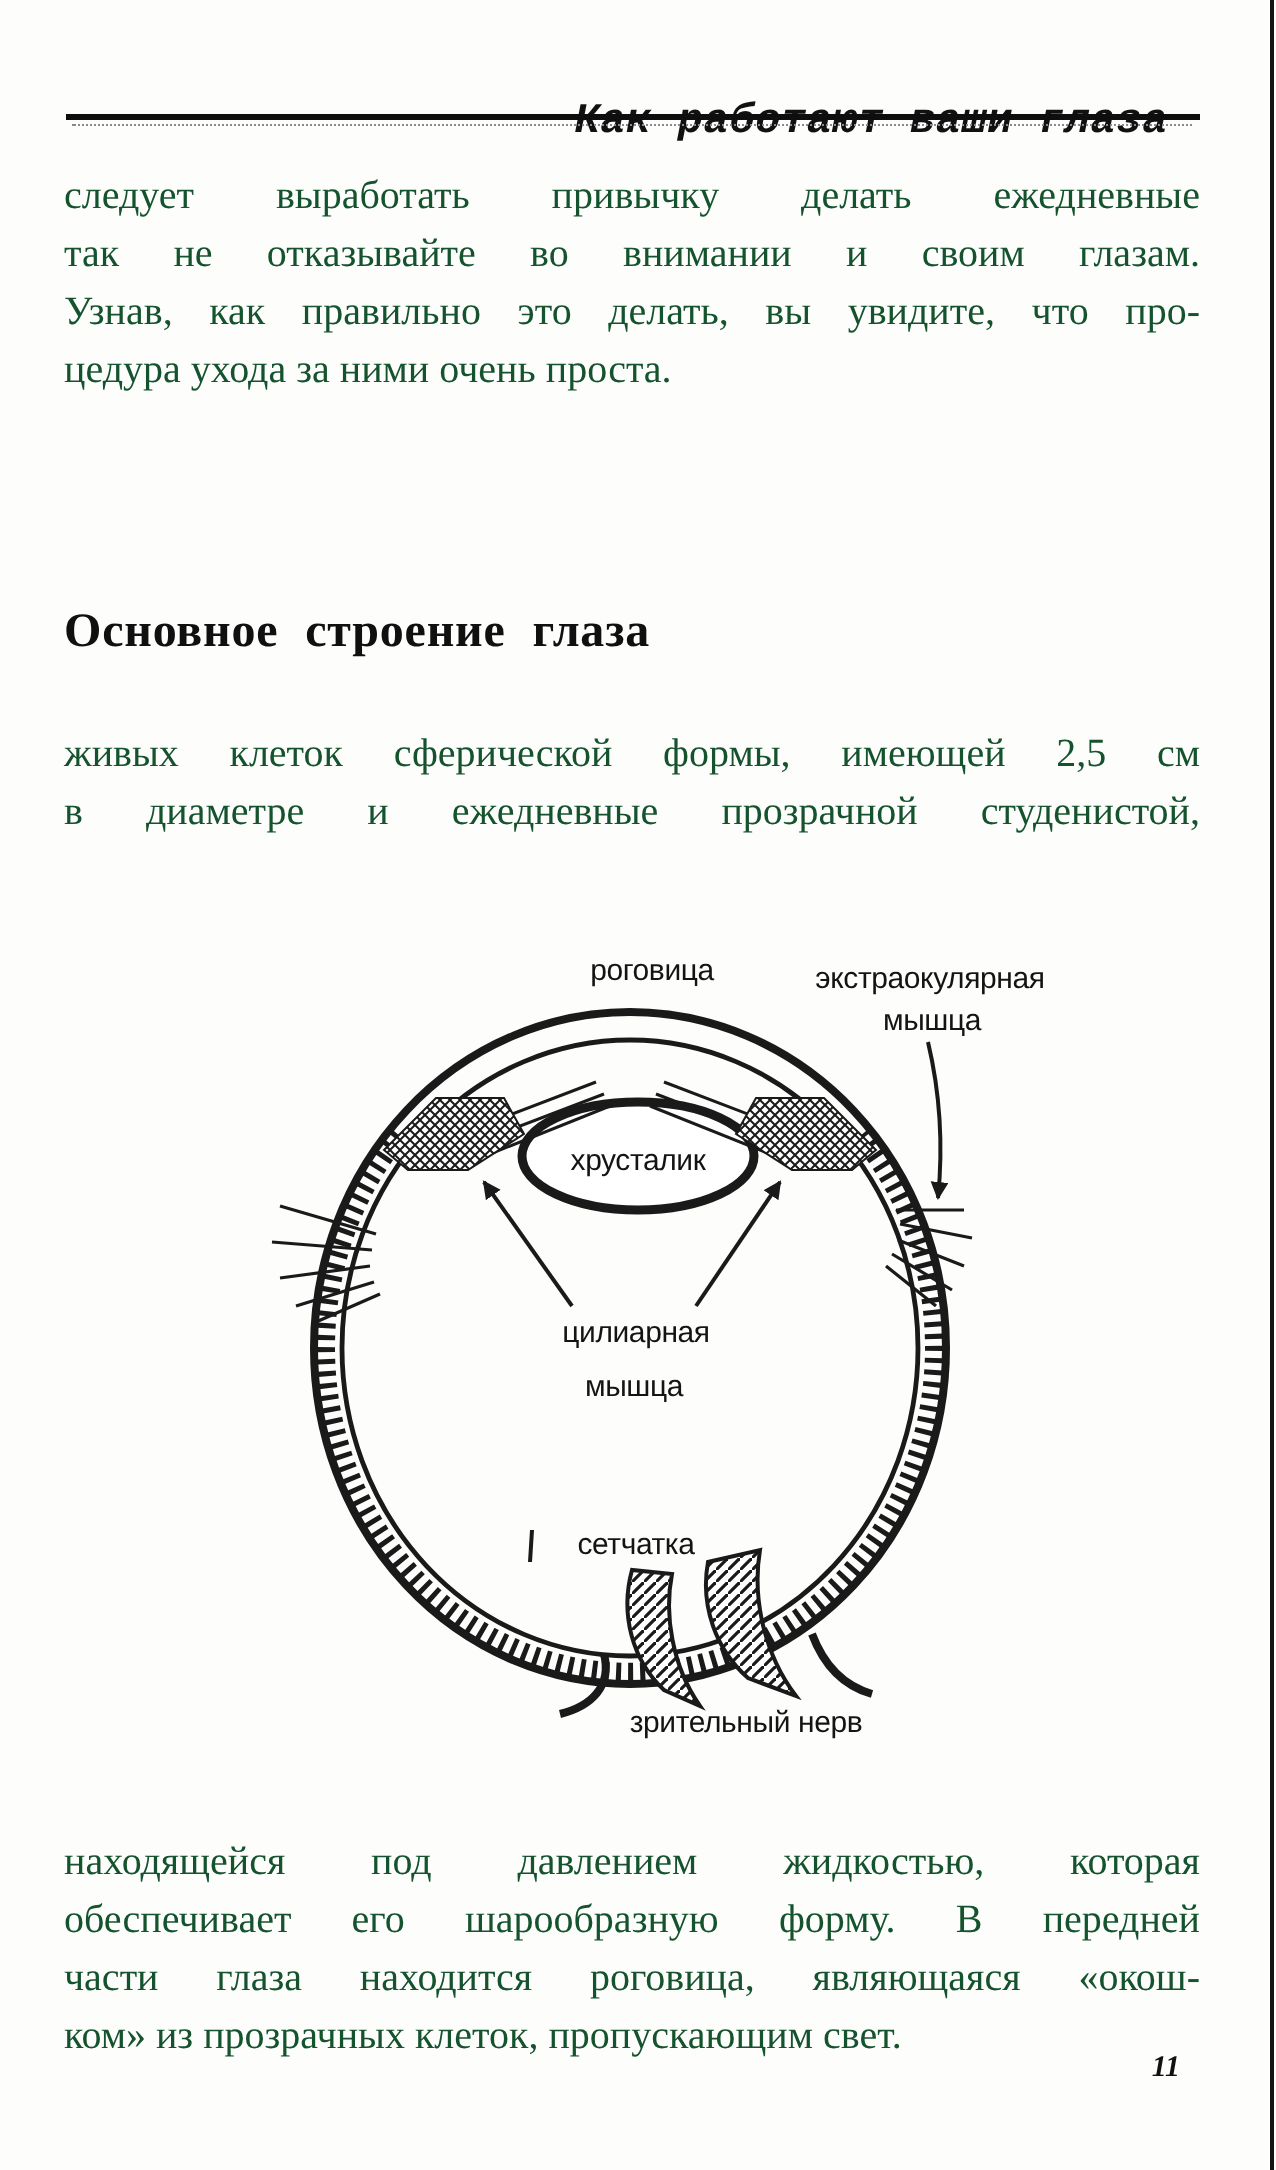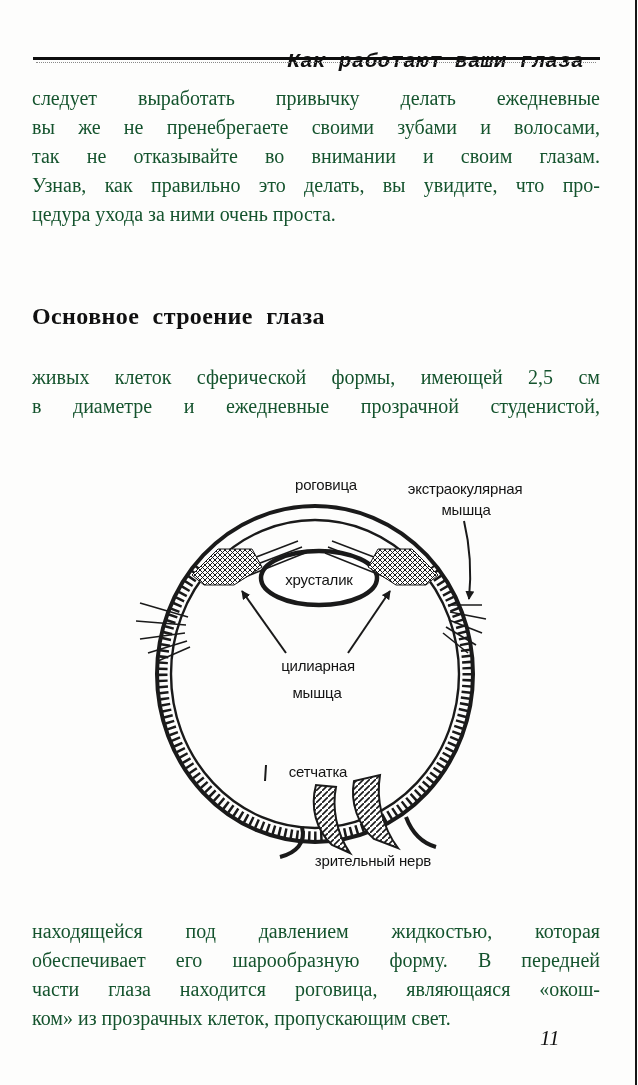--- a/index.html
+++ b/index.html
@@ -33,36 +33,35 @@
     word-spacing:7px;letter-spacing:.4px;color:#101010;
   }
   
   .diagram{top:455px;left:130px;width:400px;height:425px;}
   .diagram text{
     font-family:"Liberation Sans","DejaVu Sans",sans-serif;
     font-size:15px;fill:#141414;letter-spacing:-0.2px;
   }
   .page-number{
     top:1026px;left:540px;width:50px;height:26px;
-    font-size:21px;font-weight:normal;font-style:italic;text-align:left;color:#111;
+    font-size:15px;font-weight:bold;font-style:italic;text-align:right;color:#111;
   }
   .scan-edge{top:0;left:635px;width:2px;height:1085px;background:#161616;}
 </style>
 </head>
 <body>
 
 <div>
 
   <div class="abs running-head">Как работают ваши глаза</div>
   <div class="abs head-rule"></div>
   <div class="abs head-rule2"></div>
 
   <div class="abs para p1">
     <div class="ln">следует выработать привычку делать ежедневные</div>
-    <div class="ln">вы же не пренебрегаете своими зубами и волосами,</div>
     <div class="ln">так не отказывайте во внимании и своим глазам.</div>
     <div class="ln">Узнав, как правильно это делать, вы увидите, что про-</div>
     <div class="ln last">цедура ухода за ними очень проста.</div>
   </div>
 
   <div class="abs section-heading">Основное строение глаза</div>
 
   <div class="abs para p2">
     <div class="ln">живых клеток сферической формы, имеющей 2,5 см</div>
     <div class="ln">в диаметре и ежедневные прозрачной студенистой,</div>

